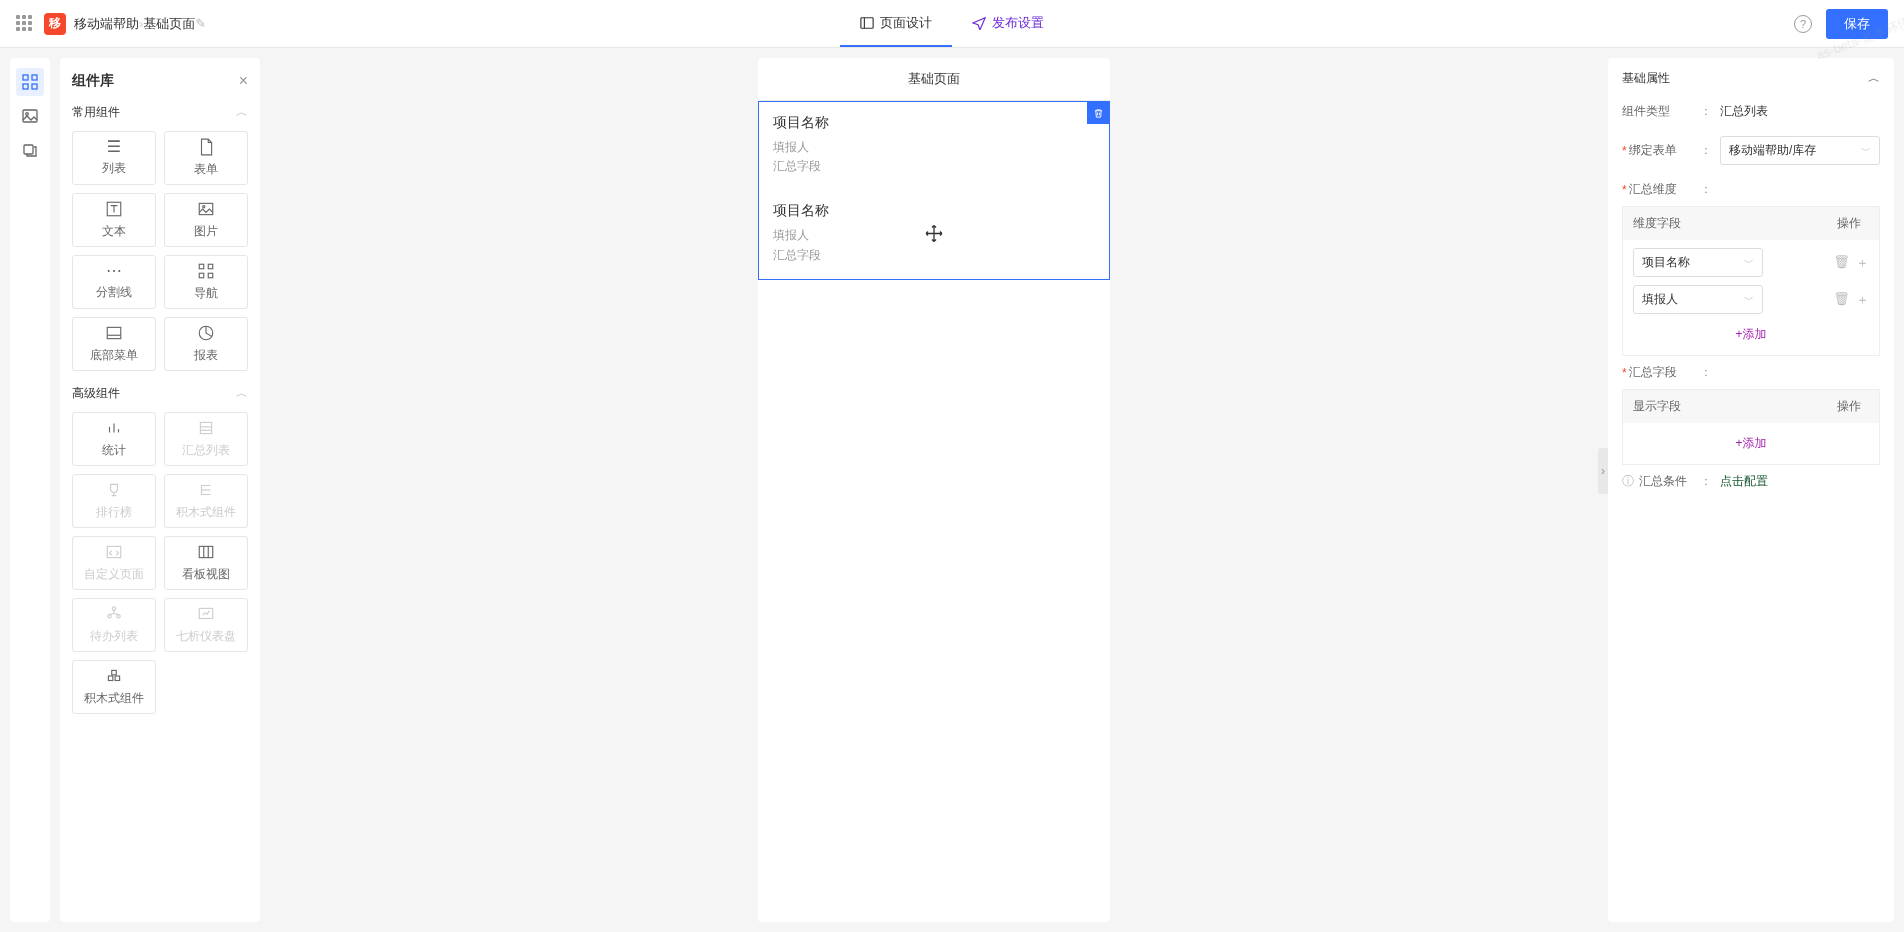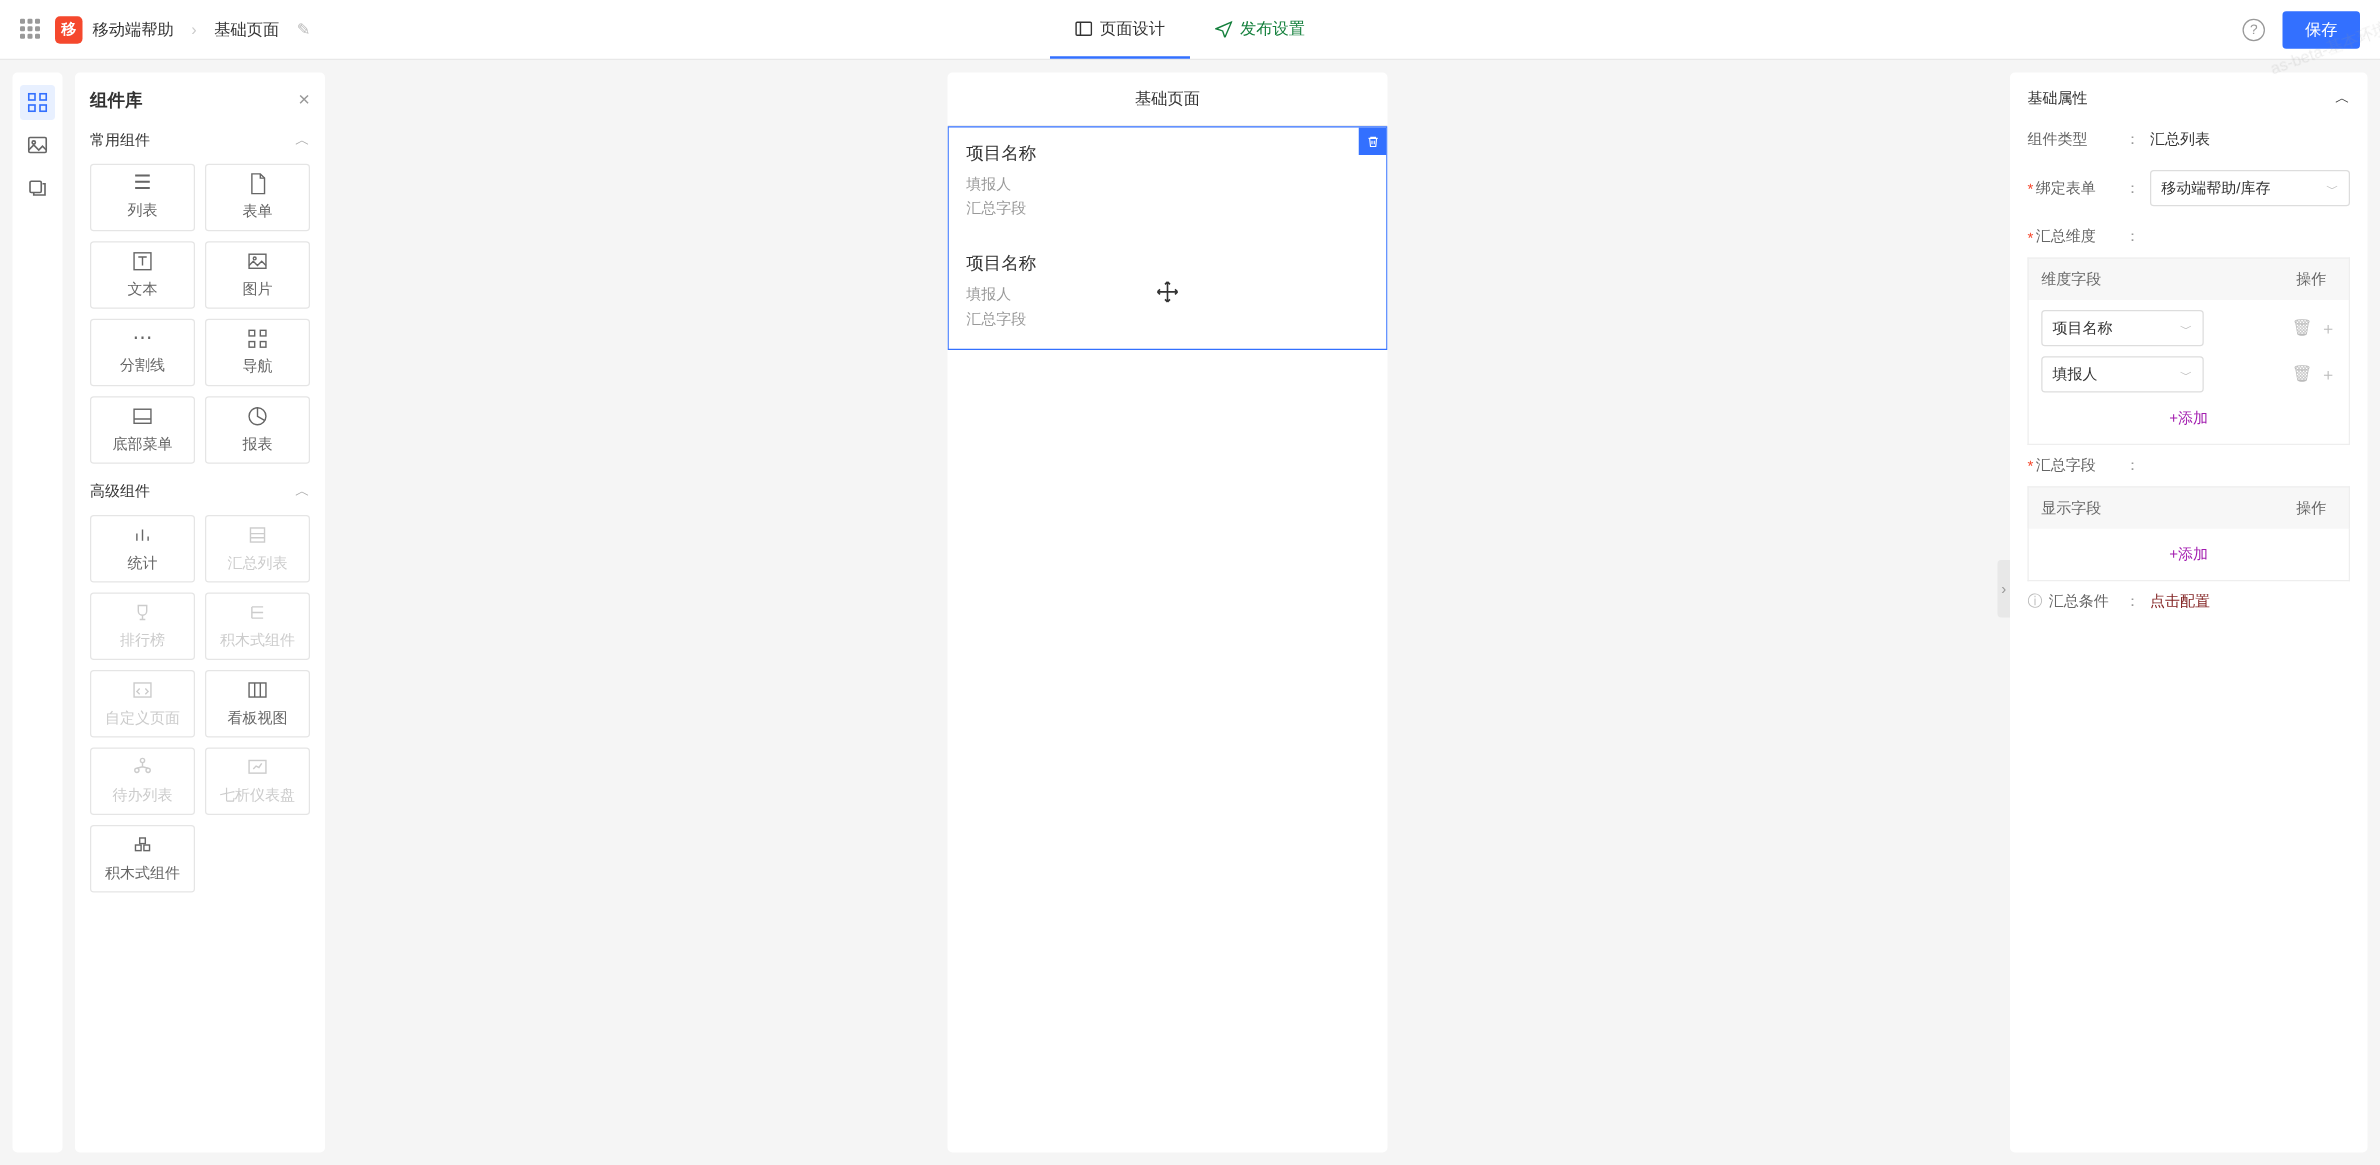--- a/index.html
+++ b/index.html
@@ -1,25 +1,25 @@
 <!DOCTYPE html>
 <html><head>
 <meta charset="utf-8">
 <style>
 * { box-sizing: border-box; margin: 0; padding: 0; }
 body { font-family: -apple-system, "PingFang SC", "Microsoft YaHei", sans-serif; font-size: 13px; color: #333; background: #f5f5f5; overflow: hidden; }
 .header { height: 48px; background: #fff; display: flex; align-items: center; padding: 0 16px; border-bottom: 1px solid #e8e8e8; position: relative; }
 .apps-icon { width: 18px; height: 18px; display: grid; grid-template-columns: repeat(3,4px); grid-template-rows: repeat(3,4px); gap: 2px; margin-right: 10px; cursor: pointer; }
 .apps-icon span { background: #999; border-radius: 1px; }
 .app-badge { width: 22px; height: 22px; background: #f5482d; border-radius: 4px; color: #fff; font-size: 12px; display: flex; align-items: center; justify-content: center; margin-right: 8px; font-weight: bold; }
-.breadcrumb { display: flex; align-items: center; gap: 14px; font-size: 13px; color: #333; }
+.breadcrumb { display: flex; align-items: center; gap: 0; font-size: 13px; color: #333; }
 .breadcrumb .sep { color: #ccc; }
 .breadcrumb .edit-icon { color: #bbb; cursor: pointer; }
 .header-tabs { position: absolute; left: 50%; transform: translateX(-50%); display: flex; height: 100%; }
-.header-tab { display: flex; align-items: center; gap: 6px; padding: 0 20px; cursor: pointer; color: #15803d; border-bottom: 2px solid transparent; }
+.header-tab { display: flex; align-items: center; gap: 6px; padding: 0 20px; cursor: pointer; color: #6d28d9; border-bottom: 2px solid transparent; }
 .header-tab.active { color: #333; border-bottom-color: #3370ff; }
 .header-tab svg { width: 14px; height: 14px; }
 .header-right { margin-left: auto; display: flex; align-items: center; gap: 14px; }
 .help-icon { width: 18px; height: 18px; border: 1.5px solid #999; border-radius: 50%; display: flex; align-items: center; justify-content: center; font-size: 11px; color: #999; cursor: pointer; }
 .save-btn { background: #3370ff; color: #fff; border: none; padding: 6px 18px; border-radius: 3px; font-size: 13px; cursor: pointer; }
 
 .main { display: flex; height: calc(100vh - 48px); padding: 10px; gap: 10px; }
 
 .left-rail { width: 40px; background: #fff; border-radius: 4px; padding: 10px 0; display: flex; flex-direction: column; align-items: center; gap: 6px; }
 .rail-item { width: 28px; height: 28px; display: flex; align-items: center; justify-content: center; border-radius: 3px; cursor: pointer; color: #666; }
@@ -70,21 +70,21 @@
 .table-head { display: flex; background: #f7f7f7; padding: 8px 10px; font-size: 12px; color: #666; border: 1px solid #eee; border-bottom: none; }
 .table-head .c1 { flex: 1; }
 .table-head .c2 { width: 40px; text-align: center; }
 .table-body { border: 1px solid #eee; border-top: none; padding: 8px 10px; }
 .dim-row { display: flex; align-items: center; gap: 8px; margin-bottom: 8px; }
 .dim-row .select { flex: 0 0 130px; }
 .dim-actions { margin-left: auto; display: flex; gap: 6px; color: #bbb; }
 .dim-actions span { cursor: pointer; }
 .add-link { text-align: center; color: #a21caf; cursor: pointer; font-size: 12px; padding: 4px 0; }
 .empty { text-align: center; color: #bbb; padding: 14px 0; font-size: 12px; }
-.link-text { color: #7f1d1d; cursor: pointer; }
+.link-text { color: #14532d; cursor: pointer; }
 .watermark { position: fixed; top: 30px; right: -10px; transform: rotate(-20deg); color: rgba(150,150,150,0.18); font-size: 13px; pointer-events: none; z-index: 9999; }
 .collapse-handle { position: absolute; left: -10px; top: 390px; width: 10px; height: 46px; background: #e8e8e8; border-radius: 3px 0 0 3px; display: flex; align-items: center; justify-content: center; cursor: pointer; }
 .collapse-handle::before { content: "›"; color: #999; font-size: 12px; }
 .props-wrap { position: relative; }
 </style>
 </head>
 <body>
 
 <div class="header">
   <div class="apps-icon">

